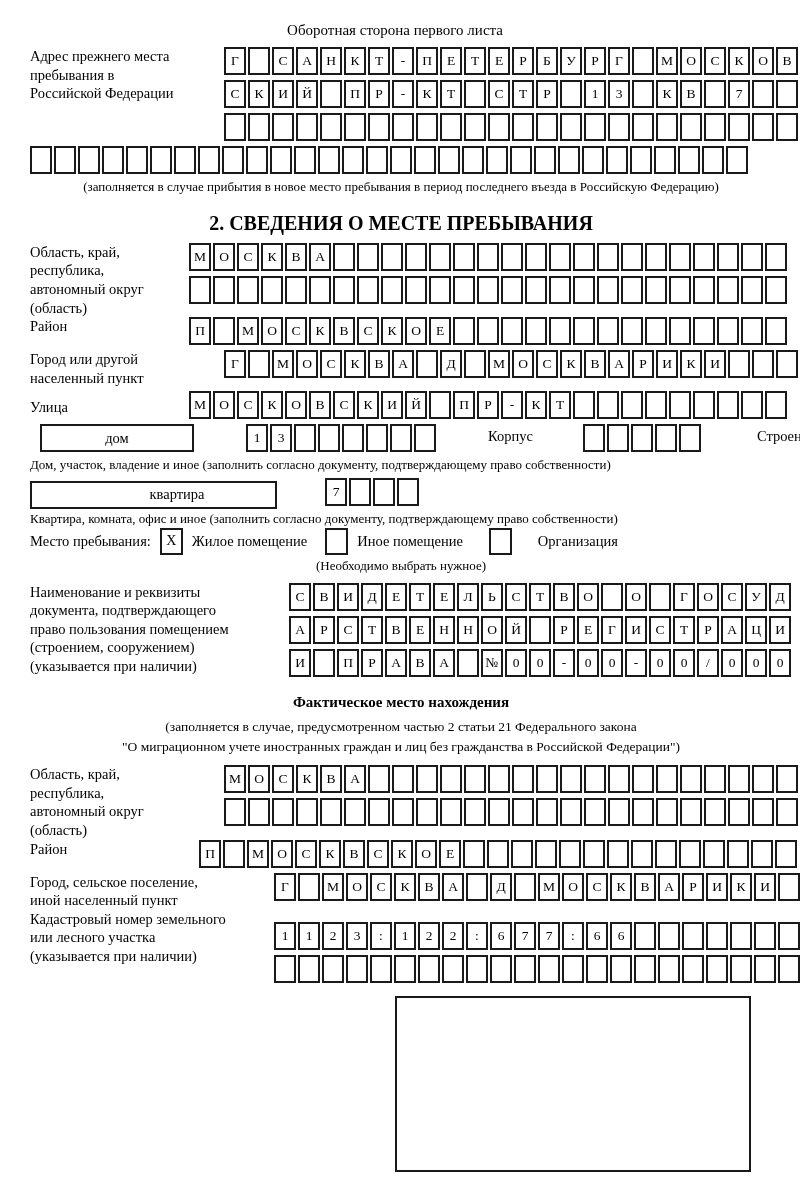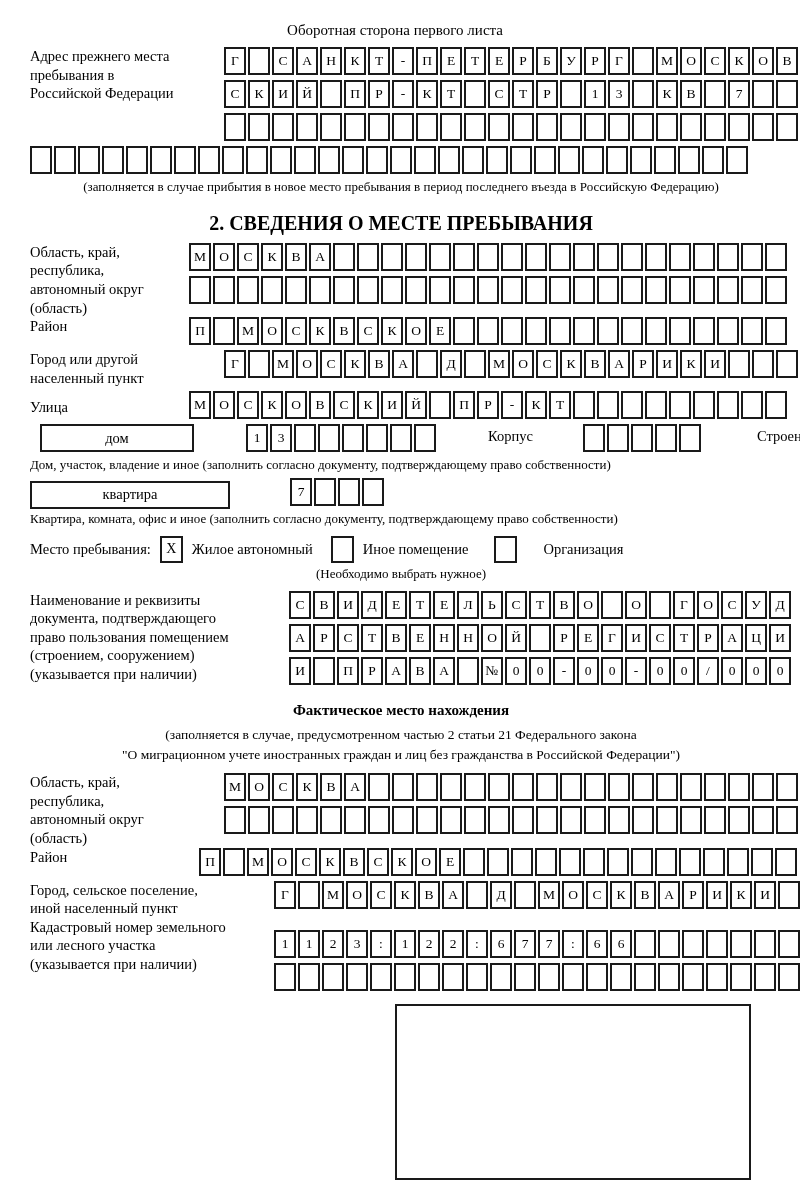--- a/index.html
+++ b/index.html
@@ -20,21 +20,21 @@
   .cb2{display:inline-flex;width:19px;height:23px;border:2px solid #1a1a1a;
       align-items:center;justify-content:center;font-size:14px;vertical-align:middle;}
   .bigbox{border:2px solid #1a1a1a;height:24px;display:flex;align-items:center;justify-content:center;
       font-size:14.5px;box-sizing:content-box;flex:0 0 auto;}
   .caption{font-size:13px;line-height:1.3;}
   .center{text-align:center;}
   .sech{text-align:center;font-weight:bold;font-size:20px;margin:16px 0 8px;}
   .facth{text-align:center;font-weight:bold;font-size:15px;margin:12px 0 6px;}
   .factnote{text-align:center;font-size:13.5px;line-height:1.5;margin-bottom:8px;}
   .mt4{margin-top:4px;align-items:center;} .mt8{margin-top:8px;} .mt12{margin-top:12px;}
-  .stay{display:flex;align-items:center;font-size:14.5px;margin-top:8px;}
+  .stay{display:flex;align-items:center;font-size:14.5px;}
   .stay .gap-s{width:9px;} .stay .gap-m{width:18px;} .stay .gap-l{width:26px;}
   .stampbox{border:2px solid #1a1a1a;width:352px;height:172px;margin-left:365px;margin-top:8px;}
   .stampcap{width:450px;margin-left:320px;margin-top:5px;text-align:center;font-size:13.5px;line-height:1.35;}
 </style>
 </head>
 <body>
 
 <div class="page">
 
   <div class="hdr">Оборотная сторона первого листа</div>
@@ -335,36 +335,36 @@
     <div class="boxrow">
         <span class="cb">1</span>
         <span class="cb"></span>
         <span class="cb"></span>
         <span class="cb"></span>
       </div>
   </div>
   <div class="caption">Дом, участок, владение и иное (заполнить согласно документу, подтверждающему право собственности)</div>
 
   <div class="frow mt4">
-    <div class="bigbox" style="width:196px;margin-right:16px;">квартира</div>
+    <div class="bigbox" style="width:196px;margin-right:4px;padding-left:47px;">квартира</div>
     <div class="boxrow">
         <span class="cb">7</span>
         <span class="cb"></span>
         <span class="cb"></span>
         <span class="cb"></span>
       </div>
   </div>
   <div class="caption">Квартира, комната, офис и иное (заполнить согласно документу, подтверждающему право собственности)</div>
 
   <div class="stay">
     <span>Место пребывания:</span>
     <span class="gap-s"></span>
     <span class="cb2">X</span>
     <span class="gap-s"></span>
-    <span>Жилое автономный</span>
+    <span>Жилое помещение</span>
     <span class="gap-m"></span>
     <span class="cb2"></span>
     <span class="gap-s"></span>
     <span>Иное помещение</span>
     <span class="gap-l"></span>
     <span class="cb2"></span>
     <span class="gap-l"></span>
     <span>Организация</span>
   </div>
   <div class="caption center" style="margin-top:3px;">(Необходимо выбрать нужное)</div>

